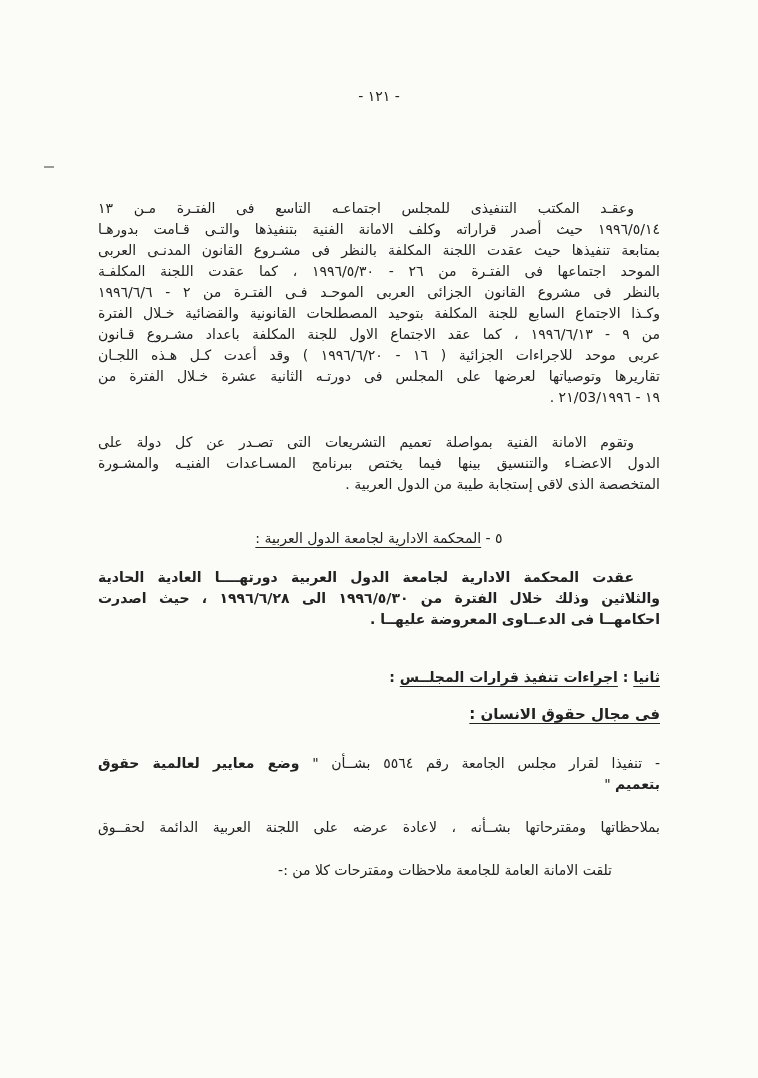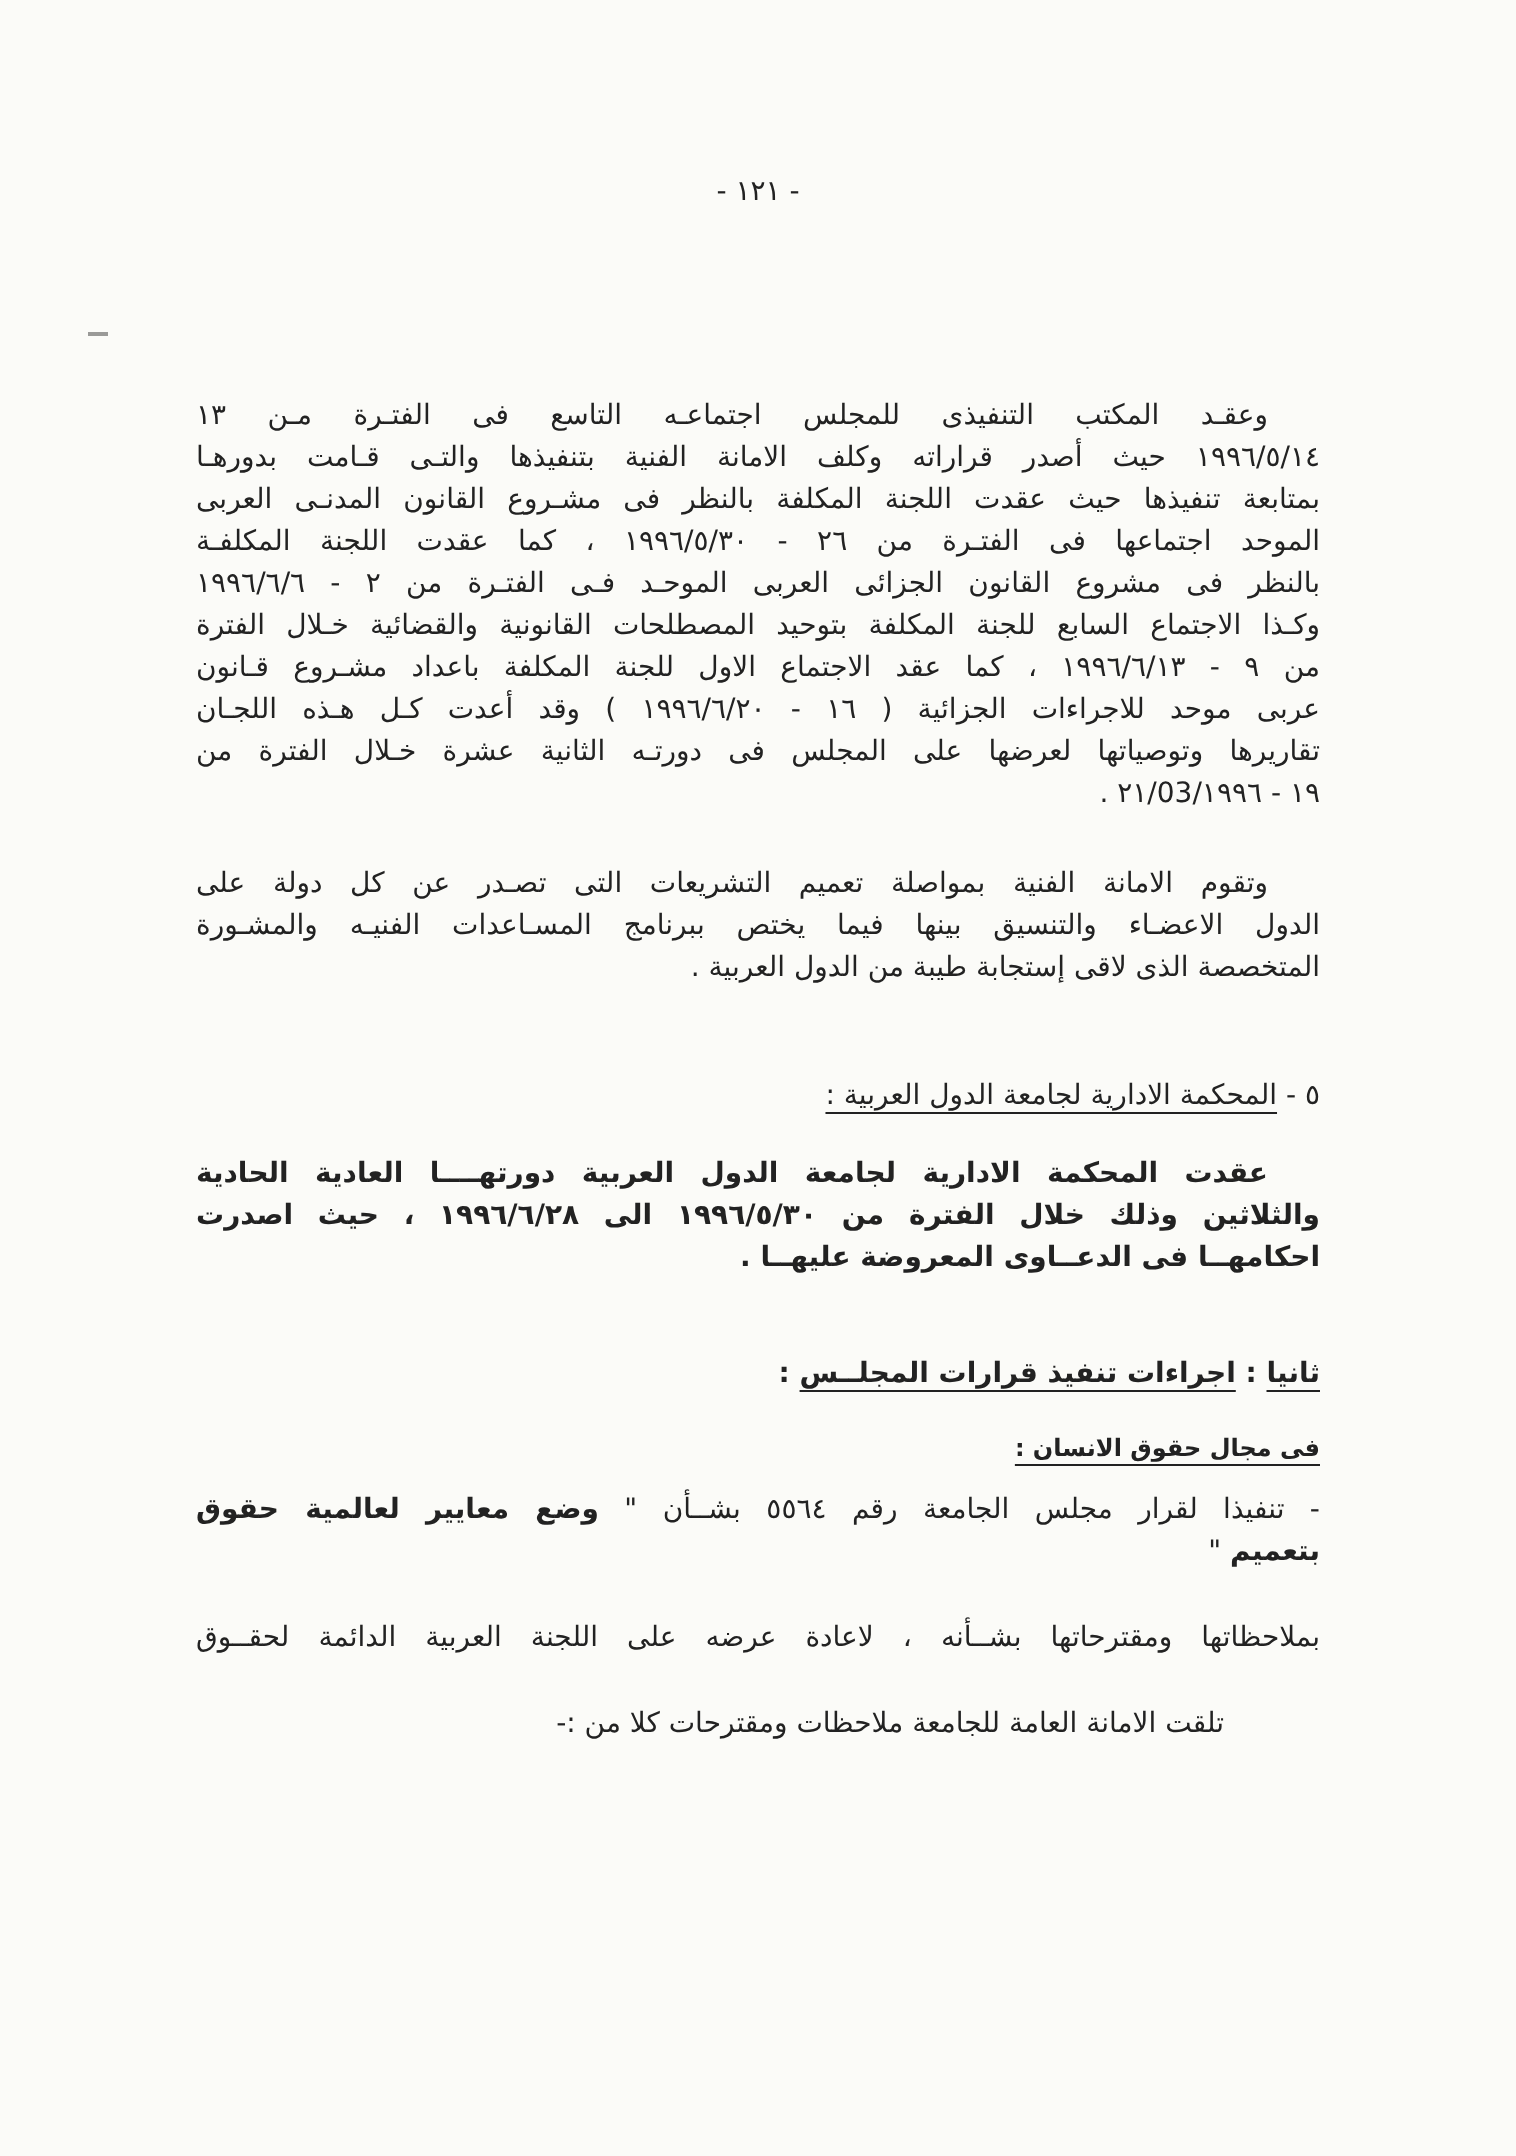--- a/index.html
+++ b/index.html
@@ -39,25 +39,25 @@
   .last { text-align: right; text-align-last: right; }
   .ind  { text-indent: 26px; }
   .bold { font-weight: bold; }
   .u {
     text-decoration: underline;
     text-underline-offset: 4px;
     text-decoration-thickness: 1px;
   }
   .heading { text-align: right; }
   .p2 { margin-top: 24px; }
-  .h-court { margin-top: 43px; }
+  .h-court { margin-top: 33px; text-align: center; }
   .p3 { margin-top: 18px; font-weight: bold; }
   .h-second { margin-top: 37px; font-weight: bold; }
-  .h-rights { margin-top: 16px; font-weight: bold; font-size: 12px; }
-  .p4 { margin-top: 10px; }
+  .h-rights { margin-top: 16px; font-weight: bold; font-size: 15px; }
+  .p4 { margin-top: 28px; }
   .p5 { margin-top: 22px; }
   .closing { margin-top: 22px; text-align: right; text-indent: 48px; }
 </style>
 </head>
 <body>
 
 <div class="page">
 
   <div class="page-number">- ١٢١ -</div>
 

